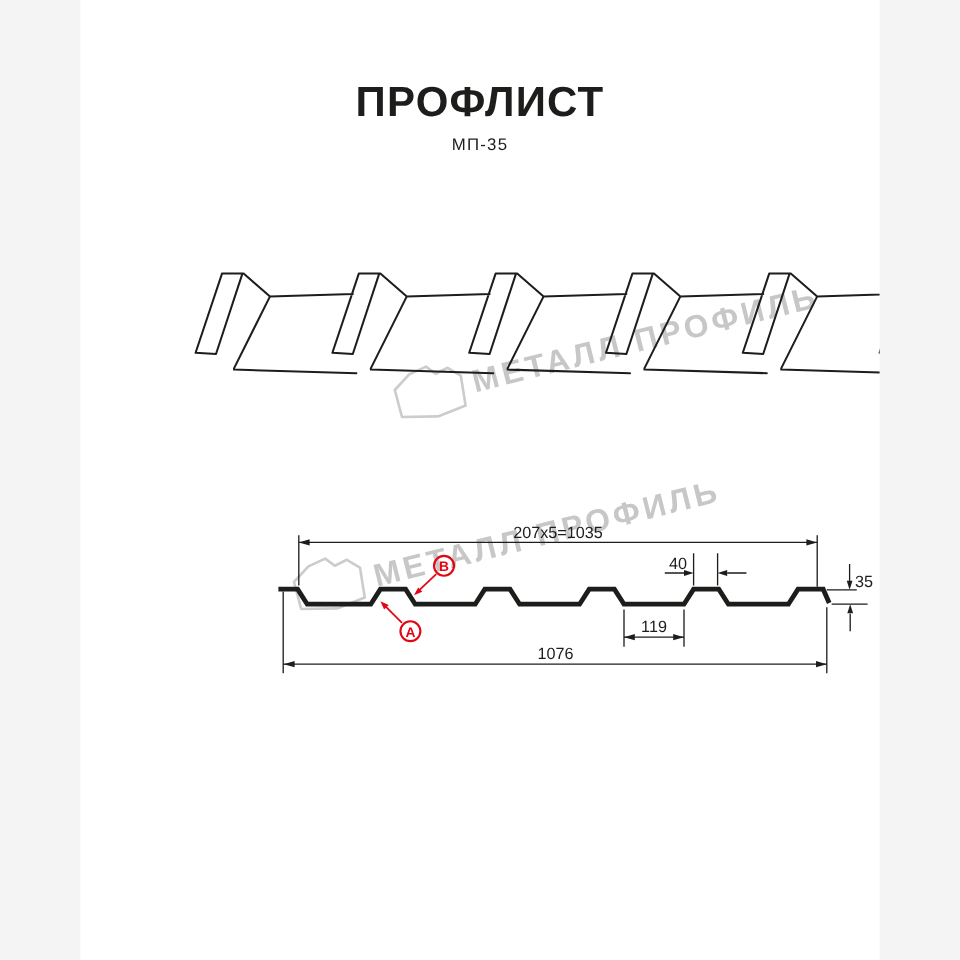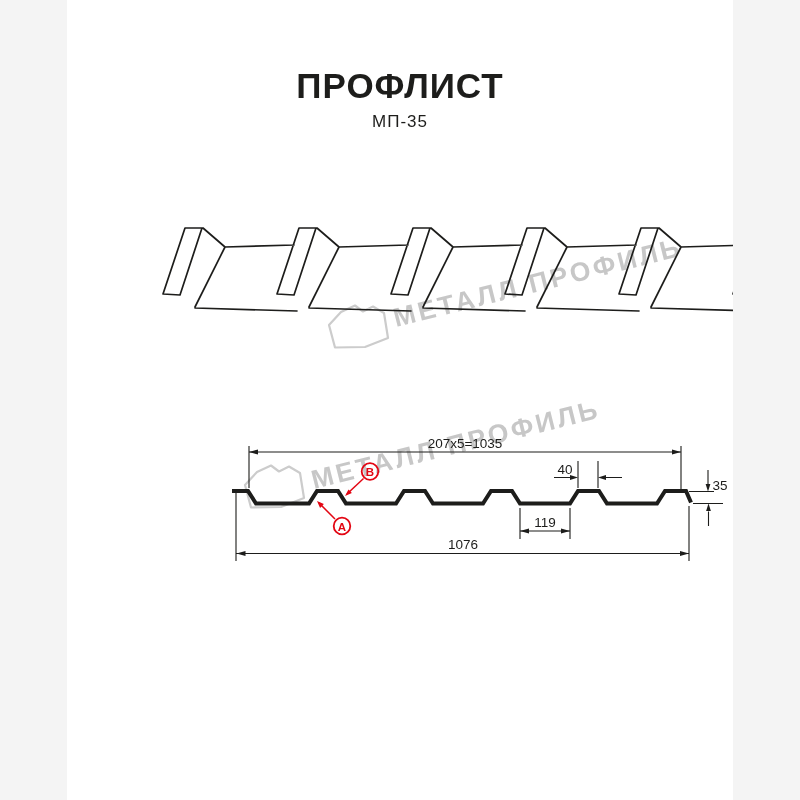--- a/index.html
+++ b/index.html
@@ -15,21 +15,21 @@
     position:relative;width:666px;height:800px;background:var(--bg);
     font-family:"Liberation Sans", sans-serif;color:var(--text);
     overflow:hidden;margin:0 auto;
   }
   .title{
     position:absolute;top:66px;left:0;width:100%;text-align:center;
     font-size:35px;font-weight:800;letter-spacing:1px;color:var(--text);
   }
   .subtitle{
     position:absolute;top:112px;left:0;width:100%;text-align:center;
-    font-size:17px;font-weight:500;letter-spacing:1px;color:var(--text);
+    font-size:14px;font-weight:500;letter-spacing:1px;color:var(--text);
   }
   .note{
     position:absolute;top:702px;left:0;width:100%;text-align:center;
     font-size:19px;font-weight:600;letter-spacing:0.5px;color:var(--text);
   }
   svg.scene{position:absolute;left:0;top:0;width:800px;height:800px;}
 
   .wm-text{
     font-family:"Liberation Sans", sans-serif;font-weight:bold;
     font-size:26.5px;letter-spacing:3px;fill:var(--wm);

